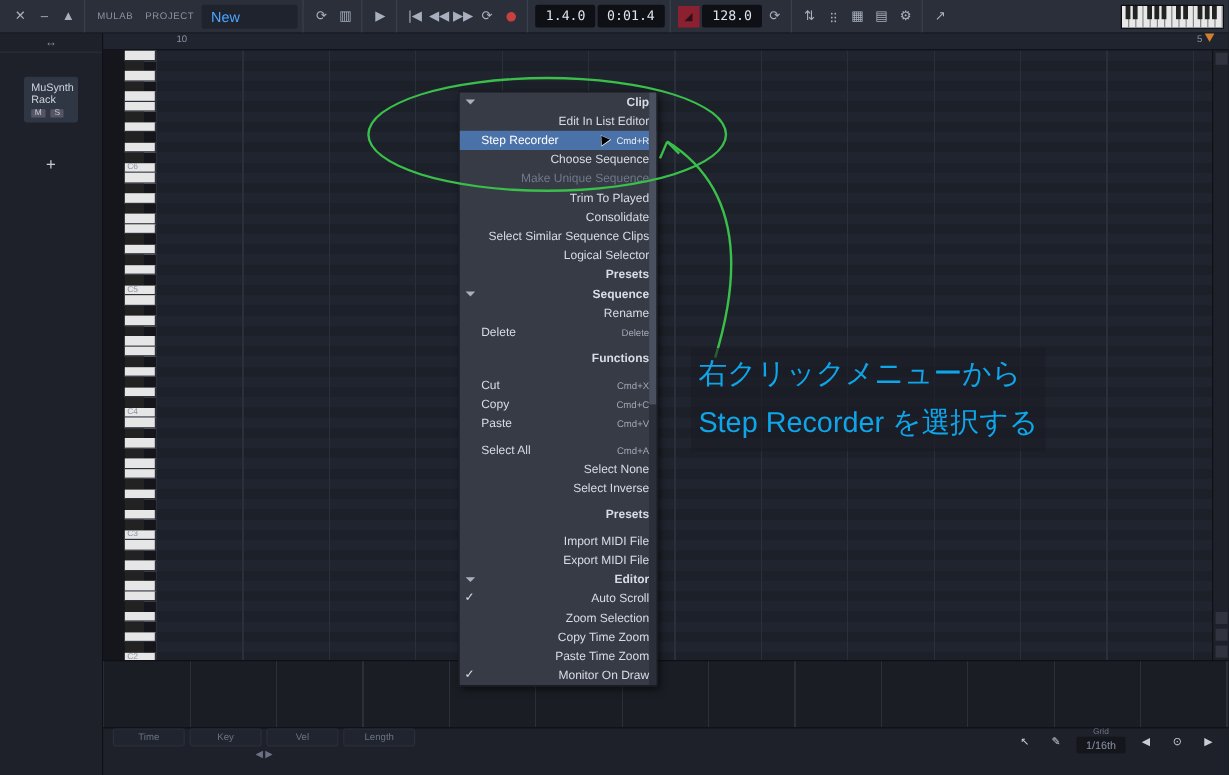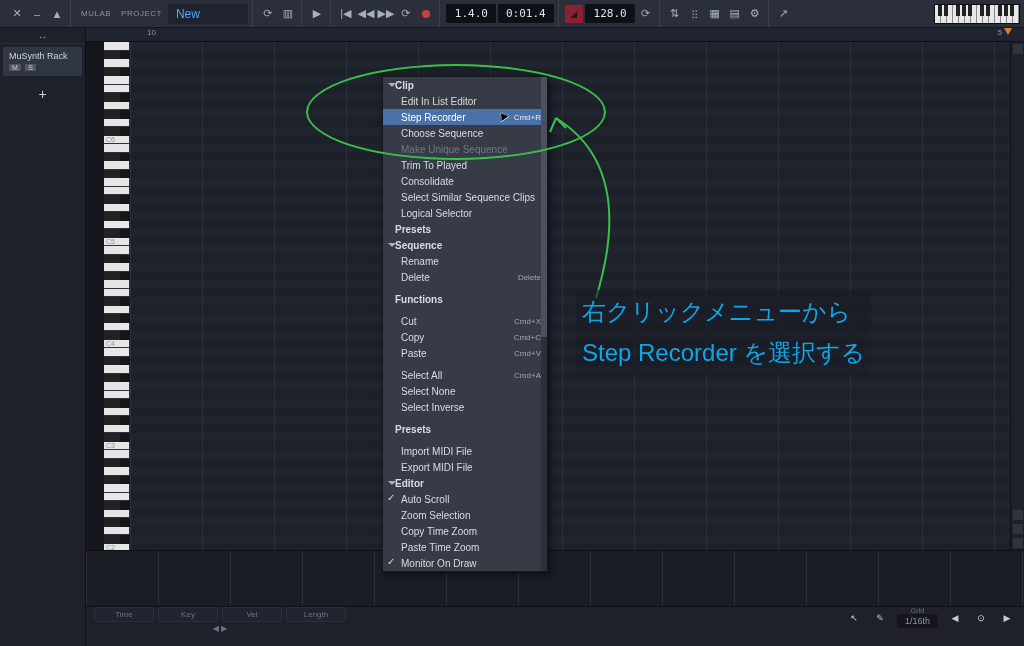--- a/index.html
+++ b/index.html
@@ -64,21 +64,21 @@
   .mini-keyboard .wk.has-b::after {
     content: ""; position: absolute; top: 0; right: -2px; width: 4px; height: 11px; background: #222; z-index: 2;
   }
 
   
   .body-row { display: flex; height: calc(646px - 28px); }
   .left-panel { width: 86px; background: #1e212a; border-right: 1px solid #0e1016; display: flex; flex-direction: column; }
   .lp-header { height: 16px; display: flex; align-items: center; justify-content: center; font-size: 10px; color: #8a92a4; border-bottom: 1px solid #2a2f3a; }
   .track-item {
     background: #2f3644;
-    margin: 3px; padding: 4px 6px;
+    margin: 20px; padding: 4px 6px;
     font-size: 9px; color: #d0d4dc;
     border-radius: 2px;
   }
   .track-item .tag { display:inline-block; background:#556; padding:0 3px; border-radius:1px; font-size:7px; margin-right:2px; margin-top:3px; color:#ccd; }
   .add-track {
     margin: 3px; height: 24px; display: flex; align-items: center; justify-content: center;
     color: #c8ccd4; font-size: 14px; cursor: pointer;
     border: 1px solid transparent;
   }
 
@@ -137,20 +137,21 @@
     max-height: 520px; overflow: hidden;
   }
   .cm-scrollbar { position:absolute; right:0; top:0; bottom:0; width:6px; background:#2a2f3a; }
   .cm-scrollbar .thumb { background:#4a5060; width:100%; height:260px; }
   .cm-row {
     display: flex; align-items: center;
     padding: 2.5px 6px 2.5px 18px;
     color: #d8dce4;
     position: relative;
     white-space: nowrap;
+    justify-content: flex-end;
   }
   .cm-row.clickable { cursor: pointer; }
   .cm-row.highlighted { background: #4a72a8; color: #fff; }
   .cm-row.section::before {
     content: "";
     position: absolute; left: 5px; top: 50%;
     width: 0; height: 0;
     border-left: 4px solid transparent;
     border-right: 4px solid transparent;
     border-top: 4px solid #a8b0c0;

